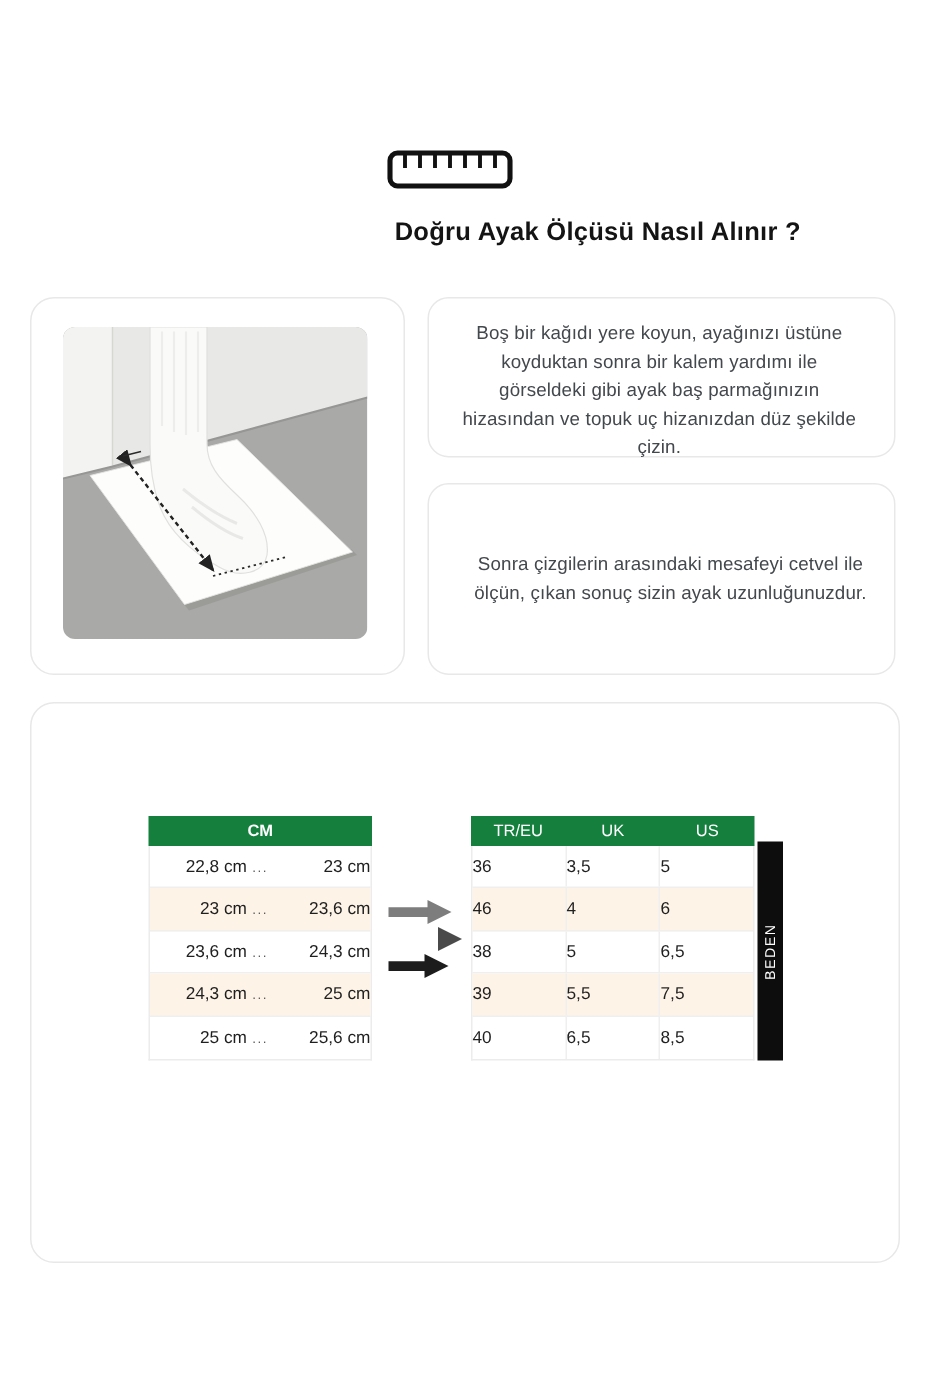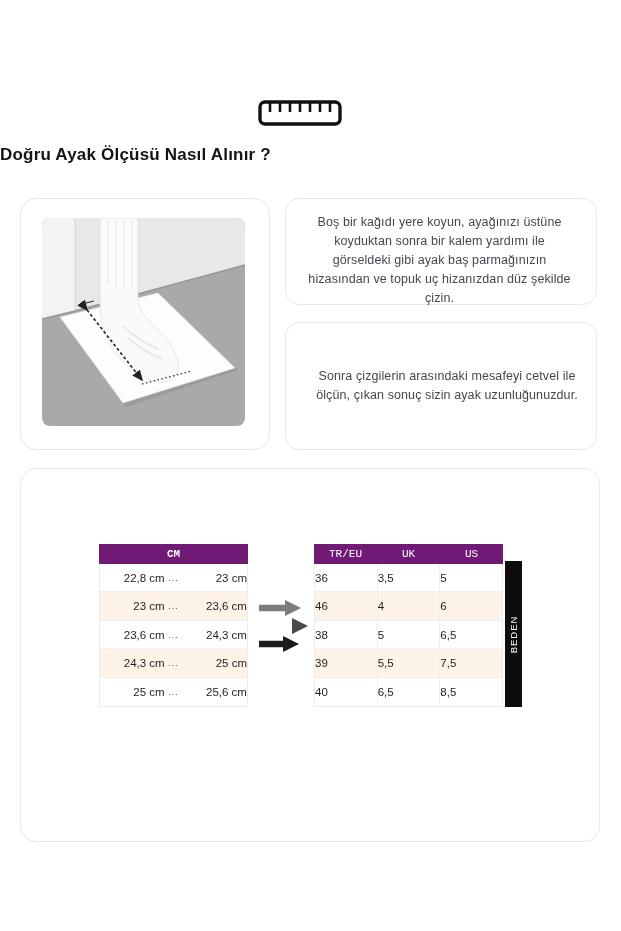--- a/index.html
+++ b/index.html
@@ -7,21 +7,21 @@
   body {
     width:621px; height:931px; position:relative; overflow:hidden;
     font-family:"Liberation Sans","DejaVu Sans",sans-serif;
     color:#1f1f1f;
   }
   .abs { position:absolute; }
 
   
   .ruler-wrap { left:258px; top:100px; width:84px; height:26px; }
   .page-title {
-    left:0; top:145px; width:534px; text-align:left;
+    left:0; top:145px; width:534px; text-align:right;
     font-size:17px; font-weight:700; color:#141414; letter-spacing:.2px;
   }
 
   
   .card {
     background:#fff; border:1px solid #e8e8e8; border-radius:16px;
   }
   .photo-card { left:20px; top:198px; width:250px; height:252px; }
   .photo { left:21px; top:19px; width:203px; height:208px; border-radius:8px; overflow:hidden; }
   .text-box { border-radius:14px;text-align:center; }
@@ -32,22 +32,22 @@
   }
 
   
   .size-card { left:20px; top:468px; width:580px; height:374px; }
   .size-title {
     position:absolute; left:0; top:24px; width:100%; text-align:center;
     font-size:16px; font-weight:700; color:#141414; letter-spacing:.2px;
   }
   .tbl { position:absolute; }
   .tbl-header {
-    background:#701a75; color:#ffffff; height:20px; line-height:20px;
-    display:flex; text-align:center; font-size:11px;font-family:Liberation Mono, monospace;
+    background:#15803d; color:#ffffff; height:20px; line-height:20px;
+    display:flex; text-align:center; font-size:11px;
   }
   .tbl-header .hcell { flex:1; }
   .tbl-body { border:1px solid #ececec; border-top:none; background:#fff; }
   .trow { display:flex; height:28.4px; line-height:28.4px; border-bottom:1px solid #efefef; font-size:11.5px; }
   .trow:last-child { border-bottom:none; }
   .trow.alt { background:#fdf3e7; }
 
   .cm-table { left:78px; top:75px; width:149px; }
   .cm-table .tbl-header { font-weight:700; }
   .cm-table .cmin, .cm-table .cmax { flex:0 0 44%; text-align:right; }

